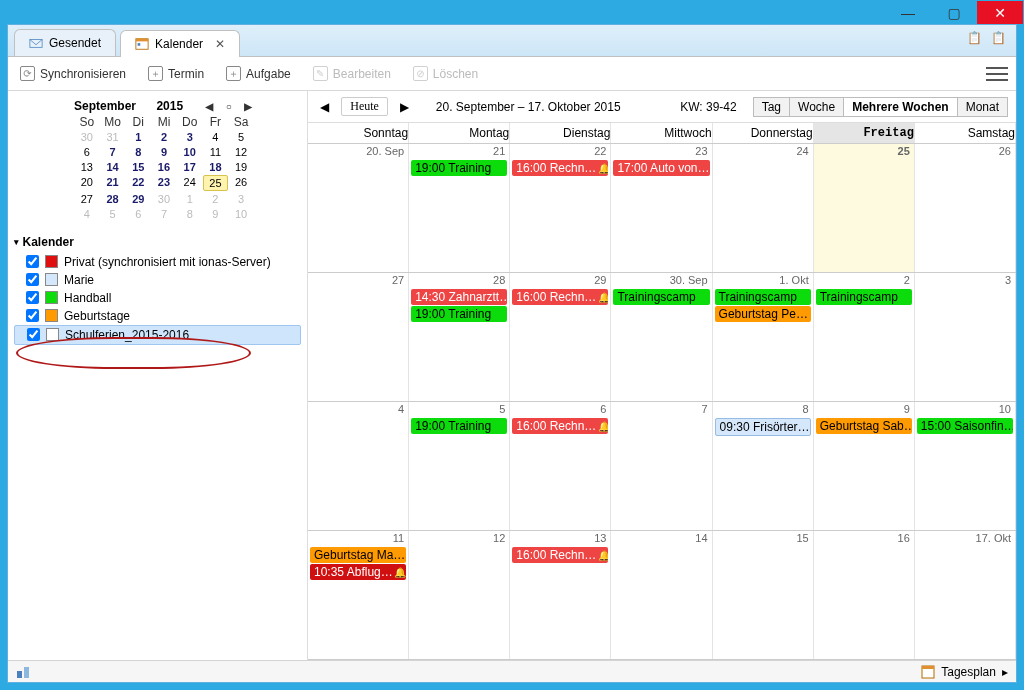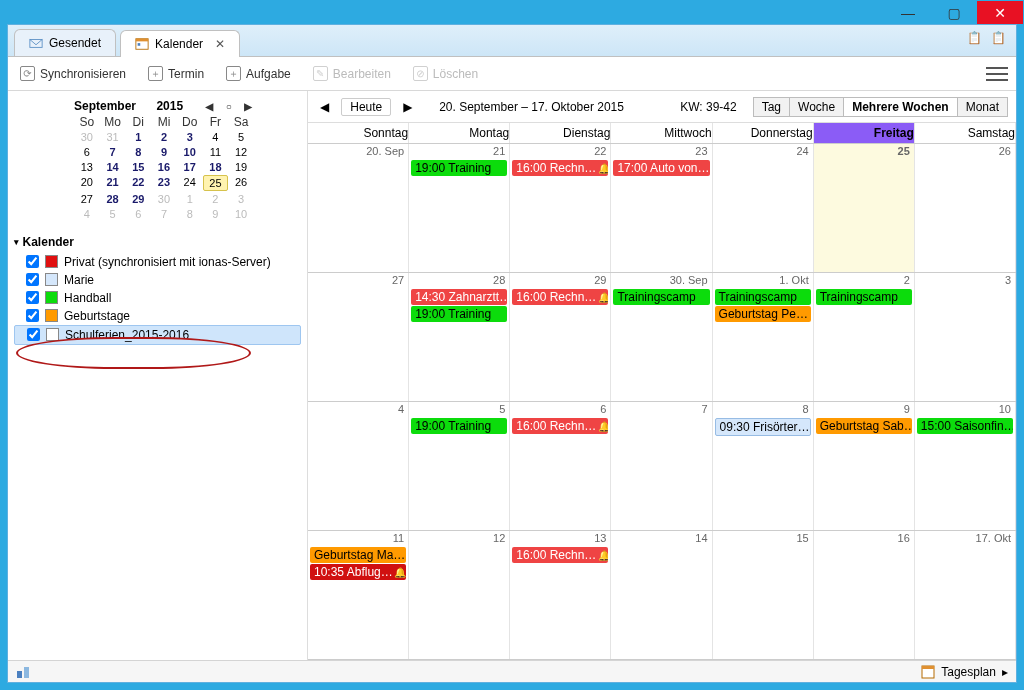--- a/index.html
+++ b/index.html
@@ -37,31 +37,31 @@
 .cal-list .hdr { font-weight: bold; display: flex; align-items: center; gap: 4px; cursor: pointer; margin-bottom:4px; }
 .cal-list .hdr::before { content:"▾"; font-size: 9px; }
 .cal-row { display: flex; align-items: flex-start; gap: 6px; padding: 2px 4px 2px 12px; cursor: pointer; border-radius:2px; }
 .cal-row input { width: 13px; height: 13px; }
 .cal-row .swatch { width: 13px; height: 13px; border: 1px solid #888; }
 .cal-row.selected { background: #cfe5fb; border:1px solid #9ec6f0; }
 .highlight-oval { position: absolute; border: 2px solid #b01818; border-radius: 50% / 60%; width: 235px; height: 32px; left: 8px; top: 246px; pointer-events:none; }
 .main { flex: 1; display: flex; flex-direction: column; }
 .cal-topbar { height: 32px; display: flex; align-items: center; padding: 0 8px; gap: 8px; border-bottom: 1px solid #ddd; }
 .navbtn { cursor: pointer; font-size: 12px; padding: 2px 4px; }
-.heutebtn { border: 1px solid #ccc; padding: 1px 8px; border-radius: 2px; cursor: pointer; }
+.heutebtn { border: 1px solid #ccc; padding: 1px 8px; border-radius: 2px; cursor: pointer; font-family: Liberation Serif, serif; }
 .range { flex: 0 0 auto; }
 .kw { margin-left: auto; }
 .viewbtns { display: flex; gap: 0; margin-left: 8px; }
 .viewbtn { border: 1px solid #bcbcbc; padding: 2px 8px; background: #f2f2f2; cursor: pointer; }
 .viewbtn + .viewbtn { border-left: none; }
 .viewbtn.active { background: #fff; font-weight: bold; }
 .grid { flex: 1; display: flex; flex-direction: column; }
 .dayhead { display: grid; grid-template-columns: repeat(7,1fr); border-bottom: 1px solid #ccc; }
 .dayhead .dh { text-align: right; padding: 3px 0; border-right: 1px solid #e4e4e4; }
-.dayhead .dh.highlight { background: #8b5cf6; font-weight: bold; }
+.dayhead .dh.highlight { background: #e5e5e5; font-weight: bold; font-family: Liberation Mono, monospace; }
 .weeks { flex: 1; display: grid; grid-template-rows: repeat(4,1fr); }
 .week { display: grid; grid-template-columns: repeat(7,1fr); border-bottom: 1px solid #ccc; }
 .cell { border-right: 1px solid #e4e4e4; position: relative; padding-top: 15px; overflow: hidden; }
 .cell .date { position: absolute; top: 1px; right: 4px; font-size: 11px; color: #666; text-align: center; }
 .cell.today { background: #fdfadf; }
 .cell.today .date { font-weight: bold; }
 .event { margin: 1px 2px; padding: 1px 4px; border-radius: 2px; white-space: nowrap; overflow: hidden; text-overflow: ellipsis; font-size: 11px; display:flex; align-items:center; gap:2px; }
 .event .bell { margin-left:auto; font-size:10px; }
 .ev-green { background: #0cdc0c; color:#000; }
 .ev-red { background: #ef4444; color:#fff; }

